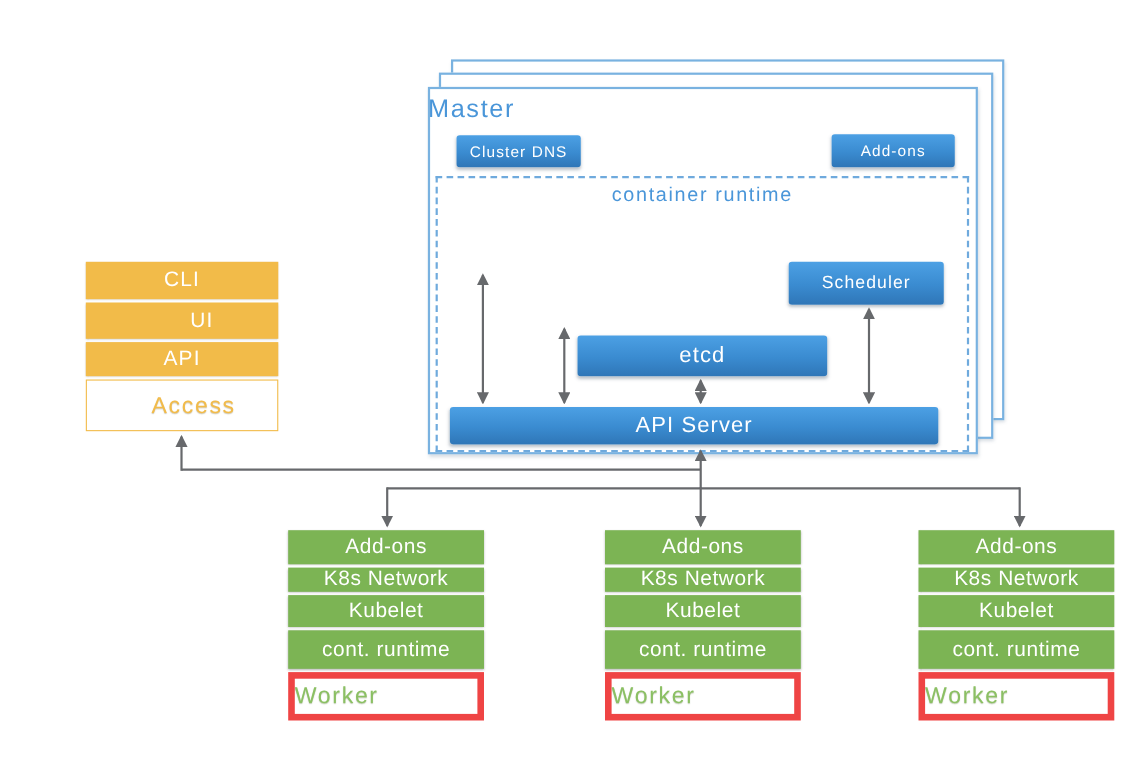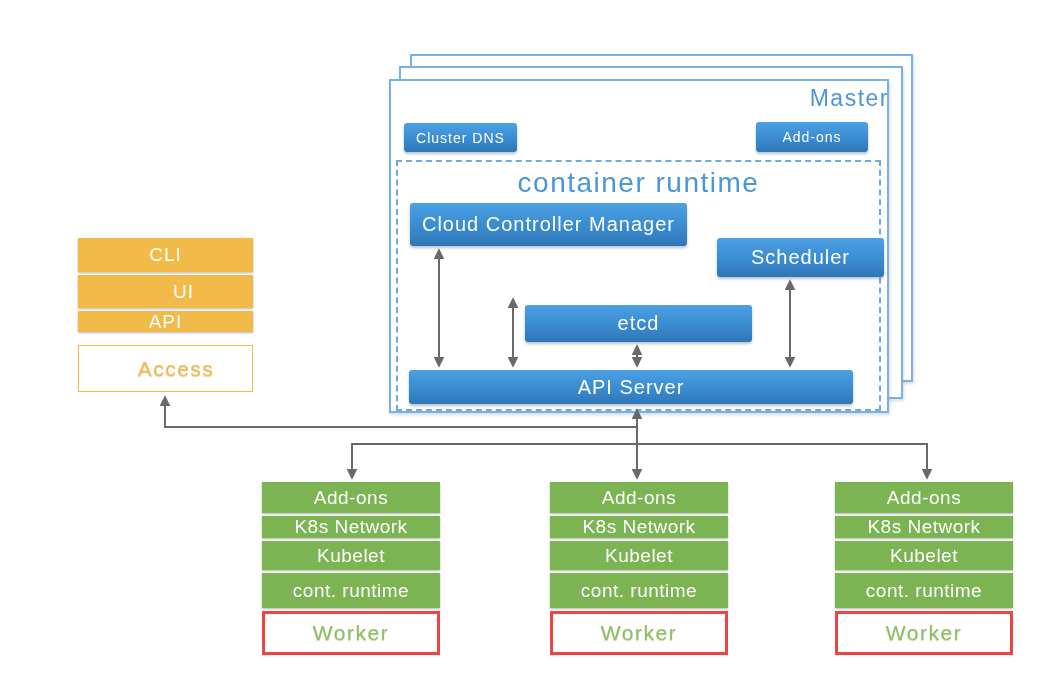--- a/index.html
+++ b/index.html
@@ -16,59 +16,59 @@
     background:#ffffff;
     border:2px solid #79B2E0;
     box-shadow:1px 2px 3px rgba(120,140,160,0.30);
     box-sizing:border-box;
   }
   .page.back {left:410px;top:54px;width:503px;height:328px;z-index:1;}
   .page.mid  {left:399px;top:66px;width:504px;height:333px;z-index:2;}
   .page.front{left:389px;top:79px;width:500px;height:334px;z-index:3;}
   .master-title{
     position:absolute;left:389px;top:85px;width:500px;z-index:4;
-    text-align:right;font-size:23px;letter-spacing:1.5px;color:#4A96D9;
+    text-align:left;font-size:23px;letter-spacing:1.5px;color:#4A96D9;
   }
   
   .cr-box{
     position:absolute;left:396px;top:160px;width:485px;height:251px;z-index:4;
     border:2px dashed #6FAADD;box-sizing:border-box;
   }
   .cr-title{
     position:absolute;left:396px;top:167px;width:485px;z-index:5;
-    text-align:center;font-size:28px;letter-spacing:1.5px;color:#4A96D9;
+    text-align:center;font-size:18px;letter-spacing:1.5px;color:#4A96D9;
   }
   
   .bluebox{
     position:absolute;z-index:6;
     background:linear-gradient(180deg,#4CA0E4 0%,#3A8BD0 55%,#2F76B7 100%);
     border-radius:3px;
     box-shadow:0 2px 3px rgba(60,80,100,0.35);
     color:#ffffff;letter-spacing:1px;
     display:flex;align-items:center;justify-content:center;
     box-sizing:border-box;
   }
-  .b-clusterdns{left:404px;top:123px;width:113px;height:29px;font-size:14px;text-align:right;}
+  .b-clusterdns{left:415px;top:123px;width:113px;height:29px;font-size:14px;text-align:right;}
   .b-addons   {left:756px;top:122px;width:112px;height:30px;font-size:14px;}
   .b-ccm      {left:410px;top:203px;width:277px;height:43px;font-size:20px;}
   .b-cm       {left:465px;top:258px;width:221px;height:37px;font-size:19px;}
-  .b-sched    {left:717px;top:238px;width:167px;height:39px;font-size:20px;}
+  .b-sched    {left:717px;top:238px;width:141px;height:39px;font-size:16px;}
   .b-etcd     {left:525px;top:305px;width:227px;height:37px;font-size:20px;}
   .b-api      {left:409px;top:370px;width:444px;height:34px;font-size:20px;}
   
   .orangerow{
     position:absolute;left:78px;width:175px;z-index:6;
     background:#F2BB49;color:#ffffff;font-size:19px;letter-spacing:1px;
     box-shadow:0 1px 2px rgba(90,90,90,0.45);
     display:flex;align-items:center;justify-content:center;
     box-sizing:border-box;
   }
   .a-cli{top:238px;height:34px;}
   .a-ui {top:275px;height:33px;padding-left:36px;}
-  .a-api{top:311px;height:21px;}
+  .a-api{top:311px;height:31px;}
   .access-label{
     position:absolute;left:78px;top:345px;width:175px;height:47px;z-index:6;
     background:#ffffff;border:1px solid #F2BB49;box-sizing:border-box;
     color:#F2BB49;font-size:21px;letter-spacing:1.5px;
     text-shadow:0 1px 1px rgba(120,100,40,0.35);
     display:flex;align-items:center;justify-content:center;padding-left:21px;
   }
   
   .worker{
     position:absolute;top:482px;width:178px;z-index:6;
@@ -76,24 +76,24 @@
   }
   .w1{left:262px;} .w2{left:550px;} .w3{left:835px;}
   .greenrow{
     background:#7CB454;color:#ffffff;font-size:19px;letter-spacing:0.5px;
     box-shadow:0 1px 2px rgba(90,90,90,0.45);
     display:flex;align-items:center;justify-content:center;
     box-sizing:border-box;
   }
   .gr1{height:31px;} .gr2{height:22px;} .gr3{height:29px;} .gr4{height:35px;}
   .worker-label{
-    height:44px;background:#ffffff;border:3px solid #ef4444;box-sizing:border-box;
+    height:44px;background:#ffffff;border:6px solid #ef4444;box-sizing:border-box;
     color:#8BC063;font-size:21px;letter-spacing:1.5px;
     text-shadow:0 1px 1px rgba(80,110,50,0.35);
-    display:flex;align-items:center;justify-content:center;
+    display:flex;align-items:center;
   }
   
   .connectors{
     position:absolute;left:0;top:0;width:1040px;height:690px;z-index:10;
     pointer-events:none;
   }
   .connectors line{stroke:#67696C;stroke-width:2;}
 </style>
 </head>
 <body>
@@ -108,23 +108,20 @@
   <div class="bluebox b-clusterdns">
     <span>Cluster DNS</span>
   </div>
   <div class="bluebox b-addons">
     <span>Add-ons</span>
   </div>
 
   <div class="cr-box"></div>
   <div class="cr-title">container runtime</div>
 
-  <div class="bluebox b-ccm">
-    <span>Cloud Controller Manager</span>
-  </div>
   <div class="bluebox b-sched">
     <span>Scheduler</span>
   </div>
   <div class="bluebox b-api">
     <span>API Server</span>
   </div>
   <div class="bluebox b-etcd">
     <span>etcd</span>
   </div>
 

